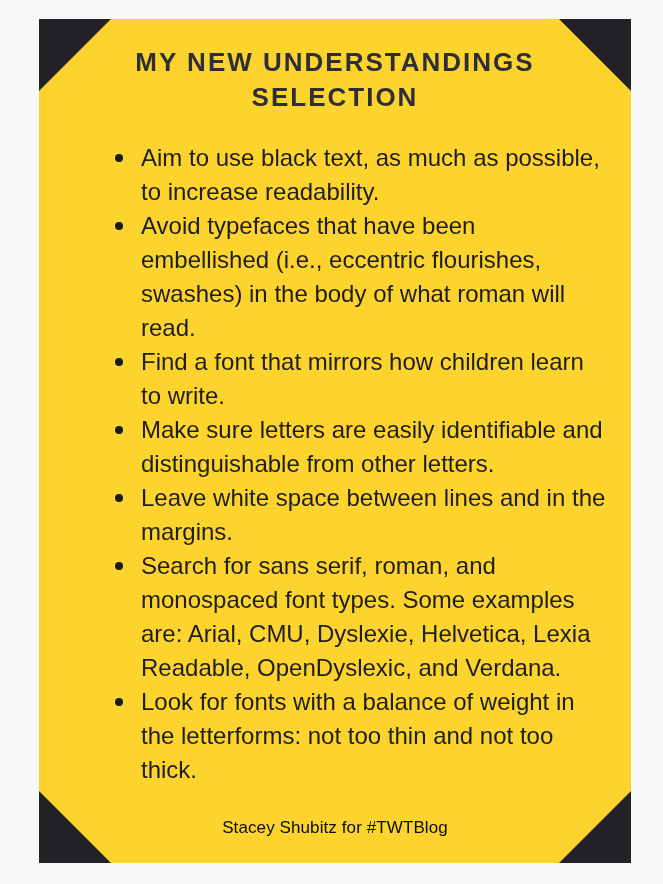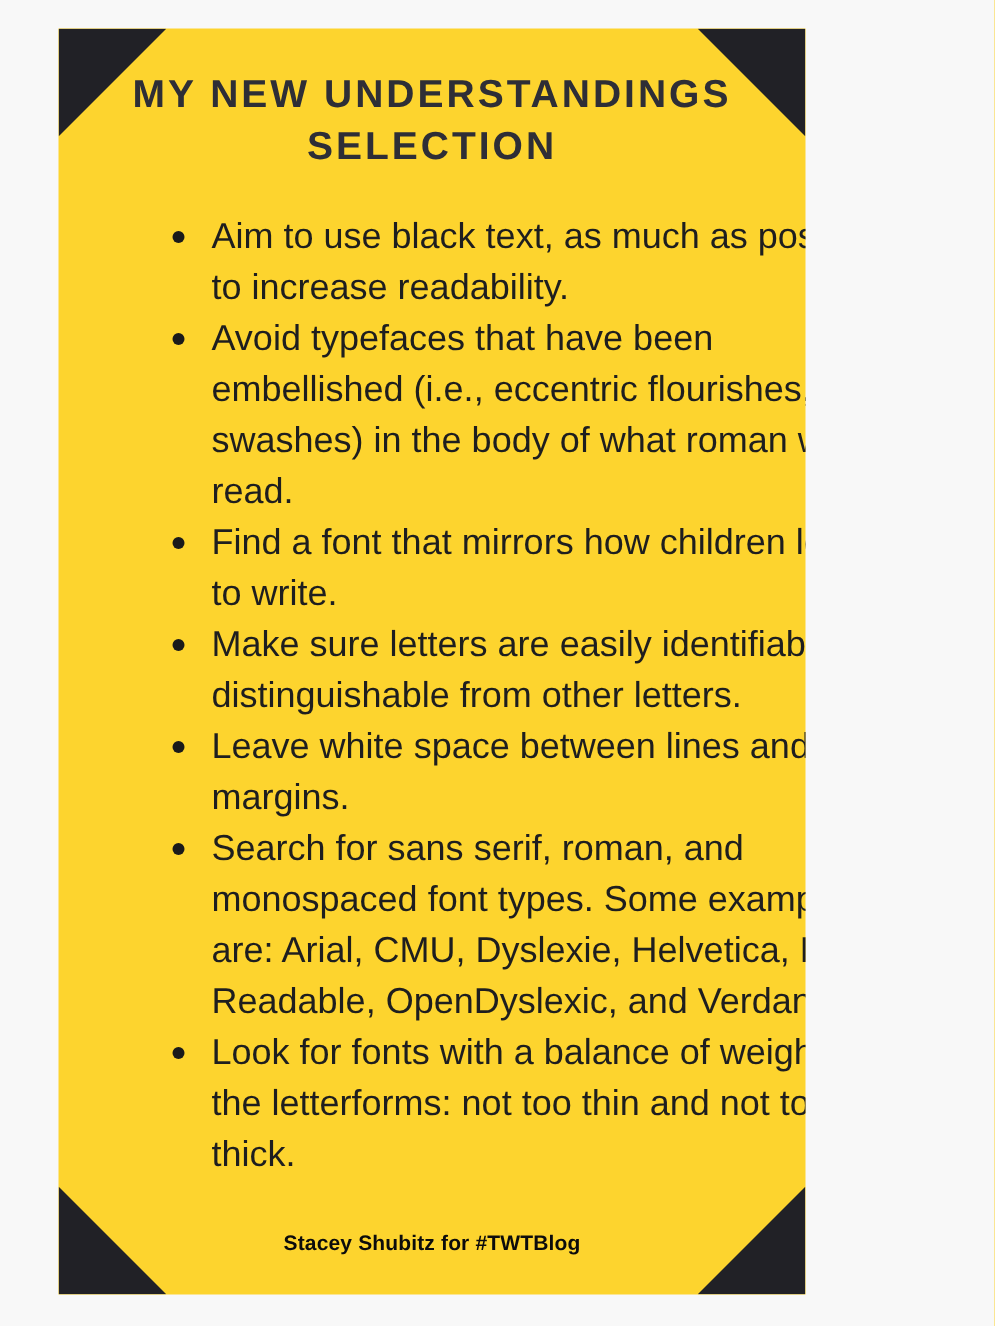--- a/index.html
+++ b/index.html
@@ -11,21 +11,21 @@
     height: 884px;
     position: relative;
     background: var(--page-background, #f8f8f8);
     font-family: "Liberation Sans", sans-serif;
     overflow: hidden;
   }
   .poster {
     position: absolute;
     left: 39px;
     top: 19px;
-    width: 498px;
+    width: 592px;
     height: 844px;
     background: var(--poster-background, #fdd42e);
     overflow: hidden;
   }
   .corner {
     position: absolute;
     width: 72px;
     height: 72px;
     background: var(--corner, #212126);
   }
@@ -73,23 +73,23 @@
   .footer {
     position: absolute;
     top: 801px;
     left: 0;
     right: 0;
     display: flex;
     justify-content: center;
   }
   .footer-inner {
     text-align: left;
-    font-size: 14px;
+    font-size: 17px;
     line-height: 16px;
-    font-weight: bold;
+    font-weight: normal;
     color: var(--footer-text, #0c0c0c);
     letter-spacing: 0.1px;
   }
 </style>
 </head>
 <body>
 
 <div class="poster">
   <div class="corner tl"></div>
   <div class="corner tr"></div>

